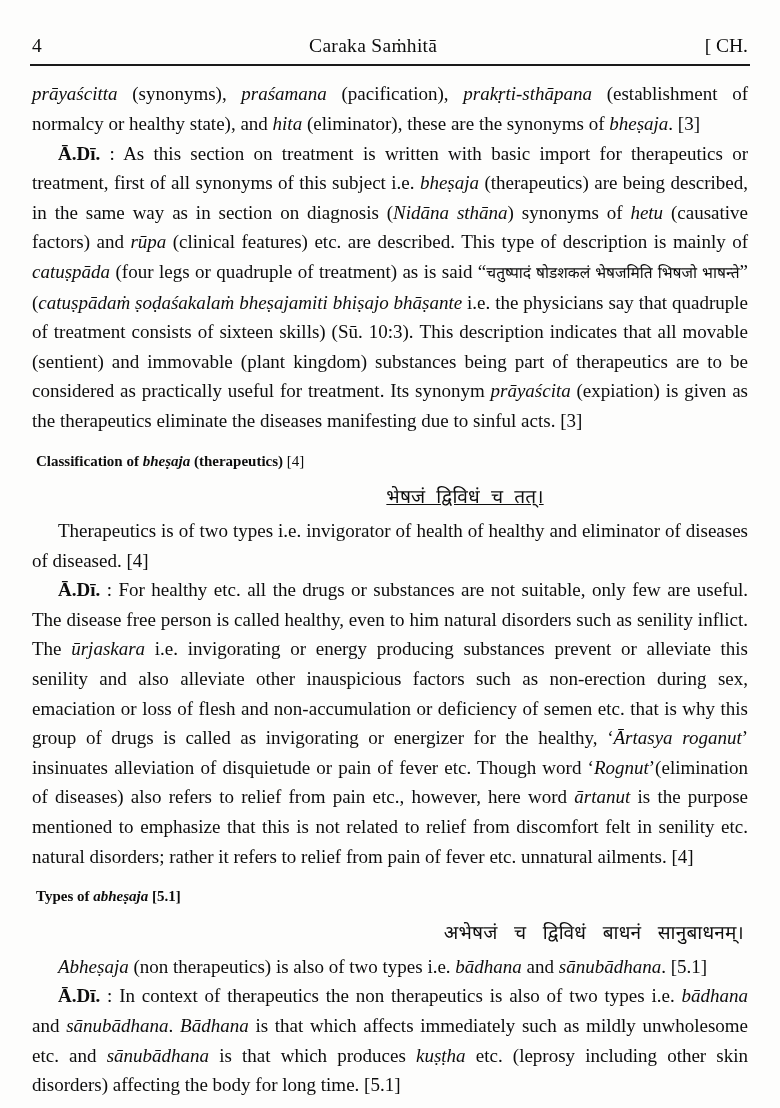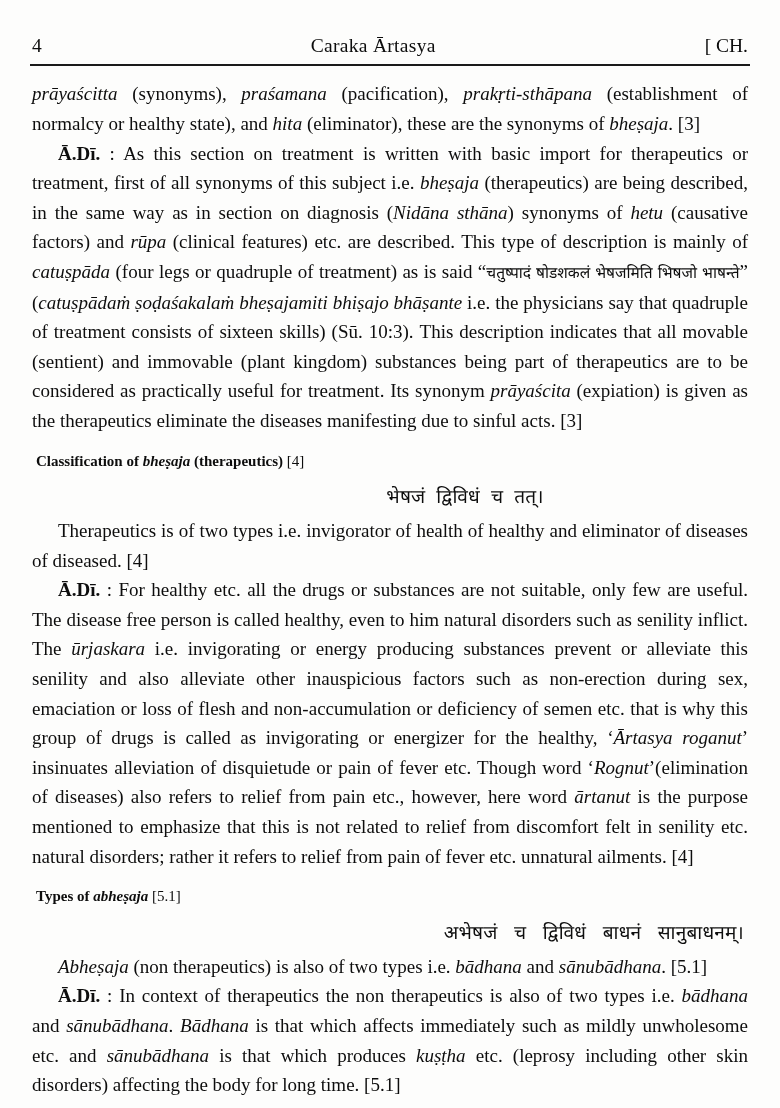--- a/index.html
+++ b/index.html
@@ -79,56 +79,56 @@
   
   .verse {
     font-family: "Liberation Sans", "DejaVu Sans", sans-serif;
     font-size: 19px;
     line-height: 30px;
     margin: 6px 0 4px 0;
     padding: 0 4px;
     letter-spacing: 0.2px;
   }
   .verse-line { white-space: pre; }
-  .verse-line.l1 { text-align: center; padding-left: 150px; }
+  .verse-line.l1 { text-align: center; padding-left: 150px; text-decoration: underline; }
   .verse-line.l2 { text-align: center; padding-left: 6px; }
   .verse-line.single { text-align: right; padding-left: 10px; }
 
   
   .sigla { font-weight: bold; }
 </style>
 </head>
 <body>
 
 <div class="page">
 
   <div class="running-head">
     <span class="rh-folio">4</span>
-    <span class="rh-title">Caraka Ārtasya</span>
+    <span class="rh-title">Caraka Saṁhitā</span>
     <span class="rh-chapter">[ CH.</span>
   </div>
   <div class="head-rule"></div>
 
   <div class="content">
 
     <p class="hang"><span class="it">prāyaścitta</span><span> (synonyms), </span><span class="it">praśamana</span><span> (pacification), </span><span class="it">prakṛti-sthāpana</span><span> (establishment of normalcy or healthy state), and </span><span class="it">hita</span><span> (eliminator), these are the synonyms of </span><span class="it">bheṣaja</span><span>. [3]</span></p>
 
     <p class="indent"><span class="sigla">Ā.Dī.</span><span> : As this section on treatment is written with basic import for therapeutics or treatment, first of all synonyms of this subject i.e. <span class="it">bheṣaja</span> (therapeutics) are being described, in the same way as in section on diagnosis (<span class="it">Nidāna sthāna</span>) synonyms of <span class="it">hetu</span> (causative factors) and <span class="it">rūpa</span> (clinical features) etc. are described. This type of description is mainly of <span class="it">catuṣpāda</span> (four legs or quadruple of treatment) as is said “</span><span style="font-family:'Liberation Sans','DejaVu Sans',sans-serif;font-size:15.5px;">चतुष्पादं षोडशकलं भेषजमिति भिषजो भाषन्ते</span><span>” (</span><span class="it">catuṣpādaṁ ṣoḍaśakalaṁ bheṣajamiti bhiṣajo bhāṣante</span><span> i.e. the physicians say that quadruple of treatment consists of sixteen skills) (Sū. 10:3). This description indicates that all movable (sentient) and immovable (plant kingdom) substances being part of therapeutics are to be considered as practically useful for treatment. Its synonym <span class="it">prāyaścita</span> (expiation) is given as the therapeutics eliminate the diseases manifesting due to sinful acts. [3]</span></p>
 
     <h2 class="section-heading"><span>Classification of </span><span class="bdit">bheṣaja</span><span> (therapeutics)</span><span style="font-weight:normal;"> </span><span style="font-weight:normal;">[4]</span></h2>
 
     <div class="verse">
       <div class="verse-line l1">भेषजं  द्विविधं  च  तत्।</div>
     </div>
 
     <p class="indent">Therapeutics is of two types i.e. invigorator of health of healthy and eliminator of diseases of diseased. [4]</p>
 
     <p class="indent"><span class="sigla">Ā.Dī.</span><span> : For healthy etc. all the drugs or substances are not suitable, only few are useful. The disease free person is called healthy, even to him natural disorders such as senility inflict. The <span class="it">ūrjaskara</span> i.e. invigorating or energy producing substances prevent or alleviate this senility and also alleviate other inauspicious factors such as non-erection during sex, emaciation or loss of flesh and non-accumulation or deficiency of semen etc. that is why this group of drugs is called as invigorating or energizer for the healthy, ‘<span class="it">Ārtasya roganut</span>’ insinuates alleviation of disquietude  or pain of fever etc. Though word ‘<span class="it">Rognut</span>’(elimination of diseases) also refers to relief from pain etc., however, here word <span class="it">ārtanut</span> is the purpose mentioned to emphasize that this is not related to relief from discomfort felt in senility etc. natural disorders; rather it refers to relief from pain of fever etc. unnatural ailments. [4]</span></p>
 
-    <h2 class="section-heading"><span>Types of </span><span class="bdit">abheṣaja</span><span style="font-weight:normal;"> </span><span style="font-weight:normal;">[5.1]</span></h2>
+    <h2 class="section-heading"><span>Types of </span><span class="bdit">abheṣaja</span><span style="font-weight:normal;"> </span><span style="font-weight:bold;">[5.1]</span></h2>
 
     <div class="verse">
       <div class="verse-line single">अभेषजं   च   द्विविधं   बाधनं   सानुबाधनम्।</div>
     </div>
 
     <p class="indent"><span class="it">Abheṣaja</span> (non therapeutics) is also of two types i.e. <span class="it">bādhana</span> and <span class="it">sānubādhana</span>. [5.1]</p>
 
     <p class="indent"><span class="sigla">Ā.Dī.</span><span> : In context of therapeutics the non therapeutics is also of two types i.e. <span class="it">bādhana</span> and <span class="it">sānubādhana</span>. <span class="it">Bādhana</span> is that which affects immediately such as mildly unwholesome etc. and <span class="it">sānubādhana</span> is that which produces <span class="it">kuṣṭha</span> etc. (leprosy including other skin disorders) affecting the body for long time. [5.1]</span></p>
 
   </div>

